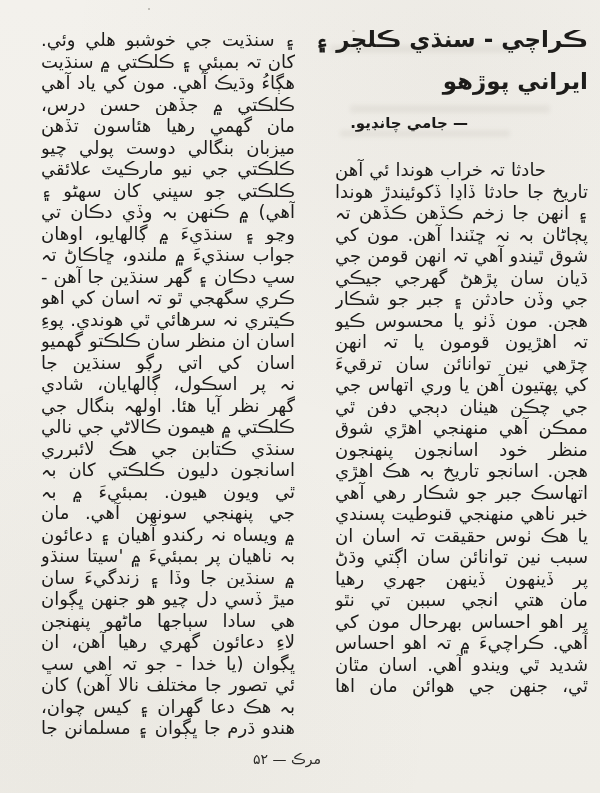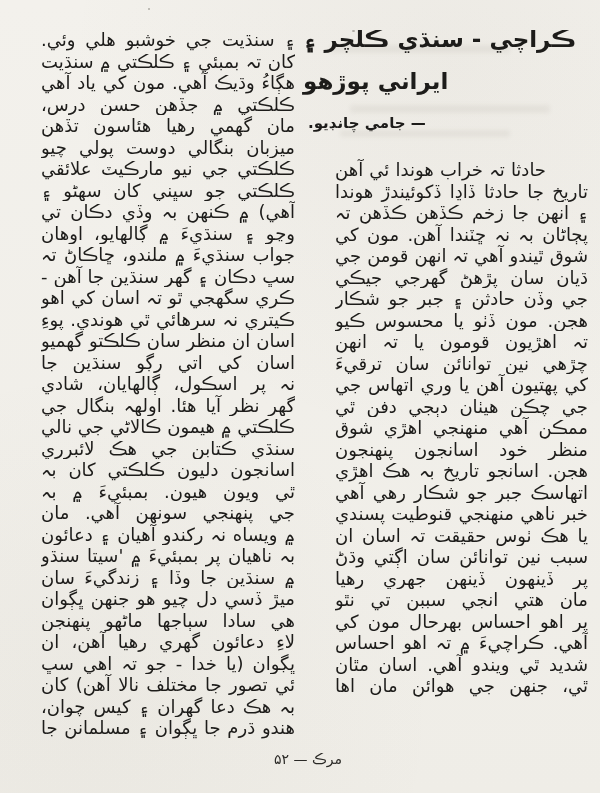--- a/index.html
+++ b/index.html
@@ -22,30 +22,30 @@
   }
   .g1 { left:330px; top:45px;  width:180px; height:8px; }
   .g2 { left:350px; top:105px; width:200px; height:8px; }
   .g3 { left:340px; top:130px; width:170px; height:7px; }
   .speck { position:absolute; background:#6b675f; border-radius:50%; opacity:.5; }
   .s1 { left:352px; top:30px; width:3px; height:2px; }
   .s2 { left:148px; top:8px;  width:2px; height:2px; }
 
   .title-line {
     position:absolute; left:303px; width:285px;
-    text-align:left; font-weight:bold;
+    text-align:right; font-weight:bold;
     font-size:23px; line-height:30px;
     letter-spacing:0; white-space:nowrap;
   }
   .title-1 { top:24px; }
   .title-2 { top:66px; }
 
   .byline {
     position:absolute; left:308px; top:114px; width:160px;
-    direction:rtl; text-align:left;
+    direction:rtl; text-align:right;
     font-size:15px; font-weight:bold; white-space:nowrap;
   }
 
   .colbody { position:absolute; }
   .col-right-body { left:303px; top:159px; width:285px; }
   .col-left-body  { left:9px;   top:29px;  width:286px; }
 
   .tline {
     direction:rtl;
     text-align:justify;
@@ -53,21 +53,21 @@
     font-size:18px;
     height:21.5px; line-height:21.5px;
     overflow:hidden;
     white-space:normal;
     margin-left:32px;
   }
   .tline.indent { padding-right:42px; }
 
   .footer {
     position:absolute; left:232px; top:751px; width:110px;
-    direction:rtl; 
+    direction:rtl; text-align:center;
     font-size:14px; white-space:nowrap; color:#2a2926;
   }
 </style>
 </head>
 <body>
 
 <div class="page">
 
   <div class="ghost g1"></div>
   <div class="ghost g2"></div>

